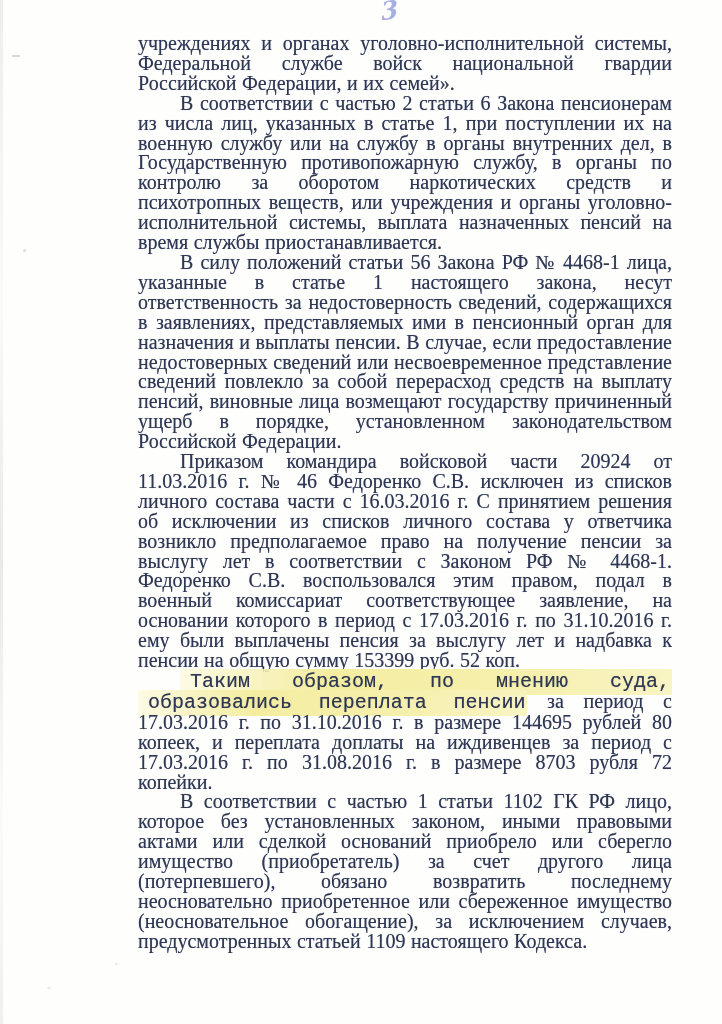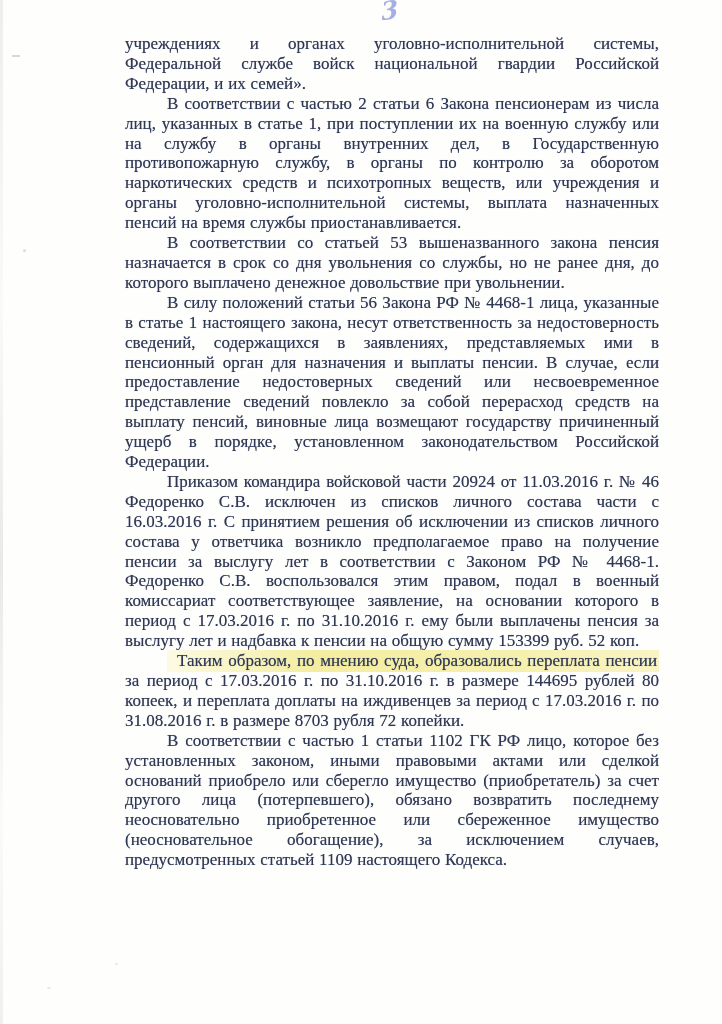--- a/index.html
+++ b/index.html
@@ -25,25 +25,25 @@
     font-style: italic;
     font-size: 25px;
     font-weight: 600;
     color: var(--page_number, #98a2de);
     transform: rotate(-10deg) skewX(-6deg);
     opacity: 0.85;
     letter-spacing: 1px;
   }
   .body-text {
     position: absolute;
-    left: 125px;
+    left: 138px;
     top: 34px;
     width: 534px;
     color: var(--ink, #2e3754);
-    font-size: 17px;
+    font-size: 20px;
     line-height: 19.9px;
     text-align: justify;
     text-shadow: 0 0 0.7px rgba(46, 55, 84, 0.55);
     word-spacing: 0.5px;
   }
   .body-text p {
     margin: 0;
     text-indent: 42px;
   }
   .body-text p.no-indent {
@@ -52,20 +52,21 @@
   
   .hl {
     background: linear-gradient(90deg,
       rgba(252, 249, 214, 0.65) 0%,
       #f4eda1 30%,
       #f6f0ae 70%,
       rgba(248, 243, 190, 0.9) 100%);
     box-decoration-break: clone;
     -webkit-box-decoration-break: clone;
     padding: 1px 2px 2px 10px;
+    font-family: Liberation Mono, monospace;
   }
   
   .artifact {
     position: absolute;
     pointer-events: none;
   }
   .artifact.edge-strip {
     left: 0; top: 0;
     width: 3px; height: 100%;
     background: linear-gradient(180deg,
@@ -113,20 +114,19 @@
   <div class="artifact dash-1"></div>
   <div class="artifact speck-1"></div>
   <div class="artifact speck-2"></div>
   <div class="artifact speck-3"></div>
 
   <div class="page-number">3</div>
 
   <div class="body-text">
     <p class="no-indent">учреждениях и органах уголовно-исполнительной системы, Федеральной службе войск национальной гвардии Российской Федерации, и их семей».</p>
     <p>В соответствии с частью 2 статьи 6 Закона пенсионерам из числа лиц, указанных в статье 1, при поступлении их на военную службу или на службу в органы внутренних дел, в Государственную противопожарную службу, в органы по контролю за оборотом наркотических средств и психотропных веществ, или учреждения и органы уголовно-исполнительной системы, выплата назначенных пенсий на время службы приостанавливается.</p>
-    <p>В соответствии со статьей 53 вышеназванного закона пенсия назначается в срок со дня увольнения со службы, но не ранее дня, до которого выплачено денежное довольствие при увольнении.</p>
     <p>В силу положений статьи 56 Закона РФ № 4468-1 лица, указанные в статье 1 настоящего закона, несут ответственность за недостоверность сведений, содержащихся в заявлениях, представляемых ими в пенсионный орган для назначения и выплаты пенсии. В случае, если предоставление недостоверных сведений или несвоевременное представление сведений повлекло за собой перерасход средств на выплату пенсий, виновные лица возмещают государству причиненный ущерб в порядке, установленном законодательством Российской Федерации.</p>
     <p>Приказом командира войсковой части 20924 от 11.03.2016 г. № 46 Федоренко С.В. исключен из списков личного состава части с 16.03.2016 г. С принятием решения об исключении из списков личного состава у ответчика возникло предполагаемое право на получение пенсии за выслугу лет в соответствии с Законом РФ № 4468-1. Федоренко С.В. воспользовался этим правом, подал в военный комиссариат соответствующее заявление, на основании которого в период с 17.03.2016 г. по 31.10.2016 г. ему были выплачены пенсия за выслугу лет и надбавка к пенсии на общую сумму 153399 руб. 52 коп.</p>
     <p><span class="hl">Таким образом, по мнению суда, образовались переплата пенсии</span><span> за период с 17.03.2016 г. по 31.10.2016 г. в размере 144695 рублей 80 копеек, и переплата доплаты на иждивенцев за период с 17.03.2016 г. по 31.08.2016 г. в размере 8703 рубля 72 копейки.</span></p>
     <p>В соответствии с частью 1 статьи 1102 ГК РФ лицо, которое без установленных законом, иными правовыми актами или сделкой оснований приобрело или сберегло имущество (приобретатель) за счет другого лица (потерпевшего), обязано возвратить последнему неосновательно приобретенное или сбереженное имущество (неосновательное обогащение), за исключением случаев, предусмотренных статьей 1109 настоящего Кодекса.</p>
   </div>
 
 </div>
 
 </body></html>

